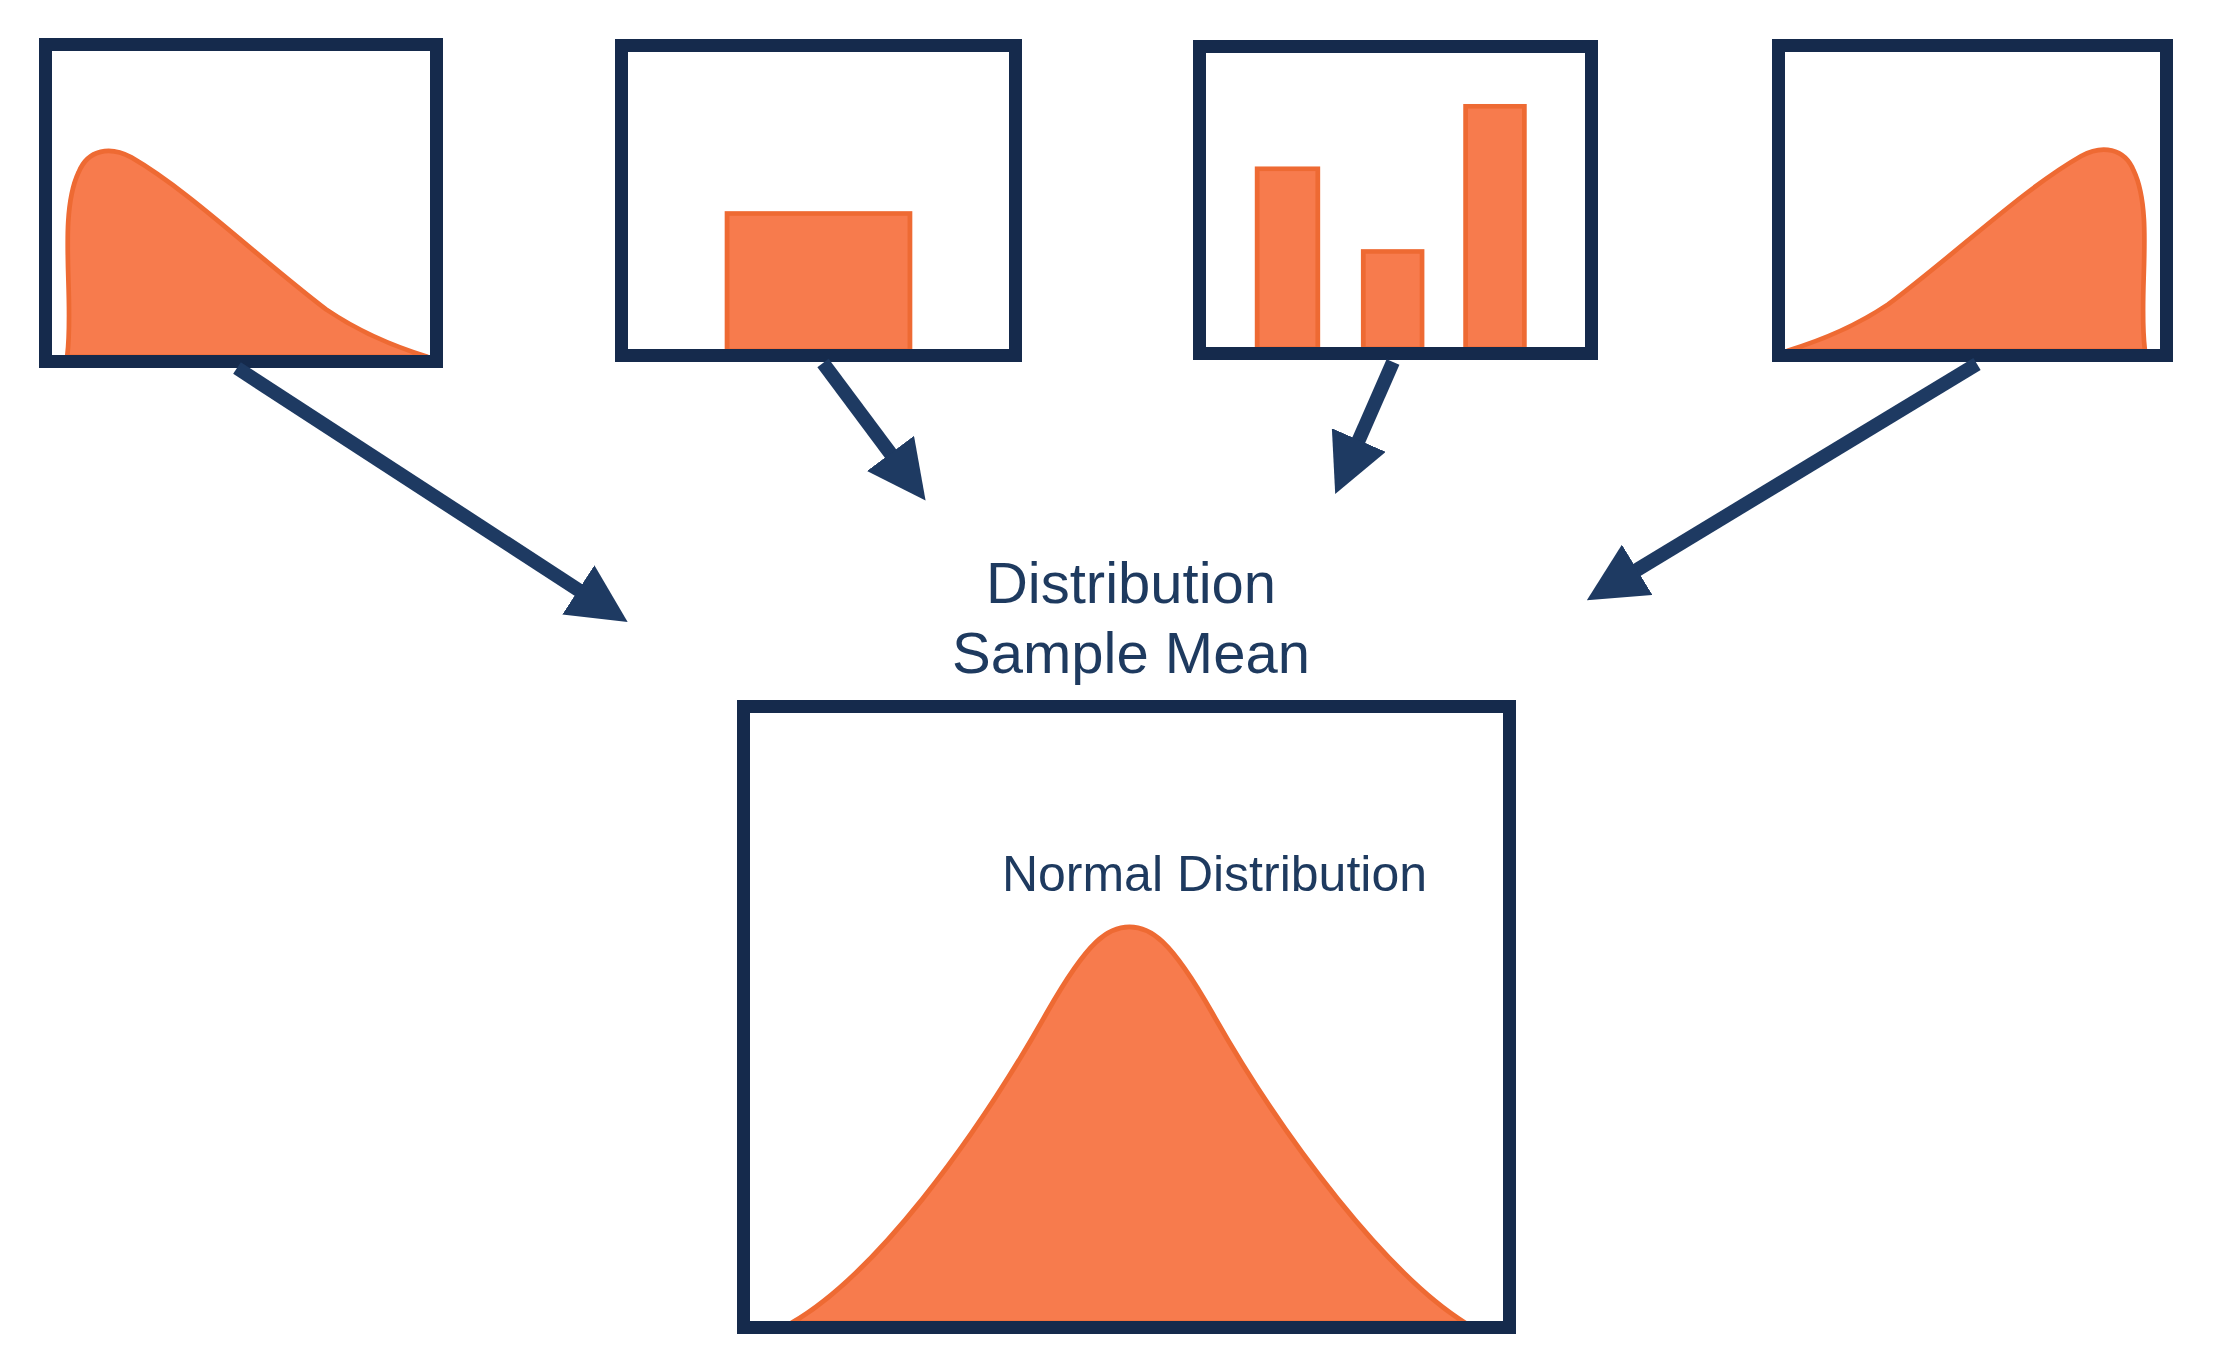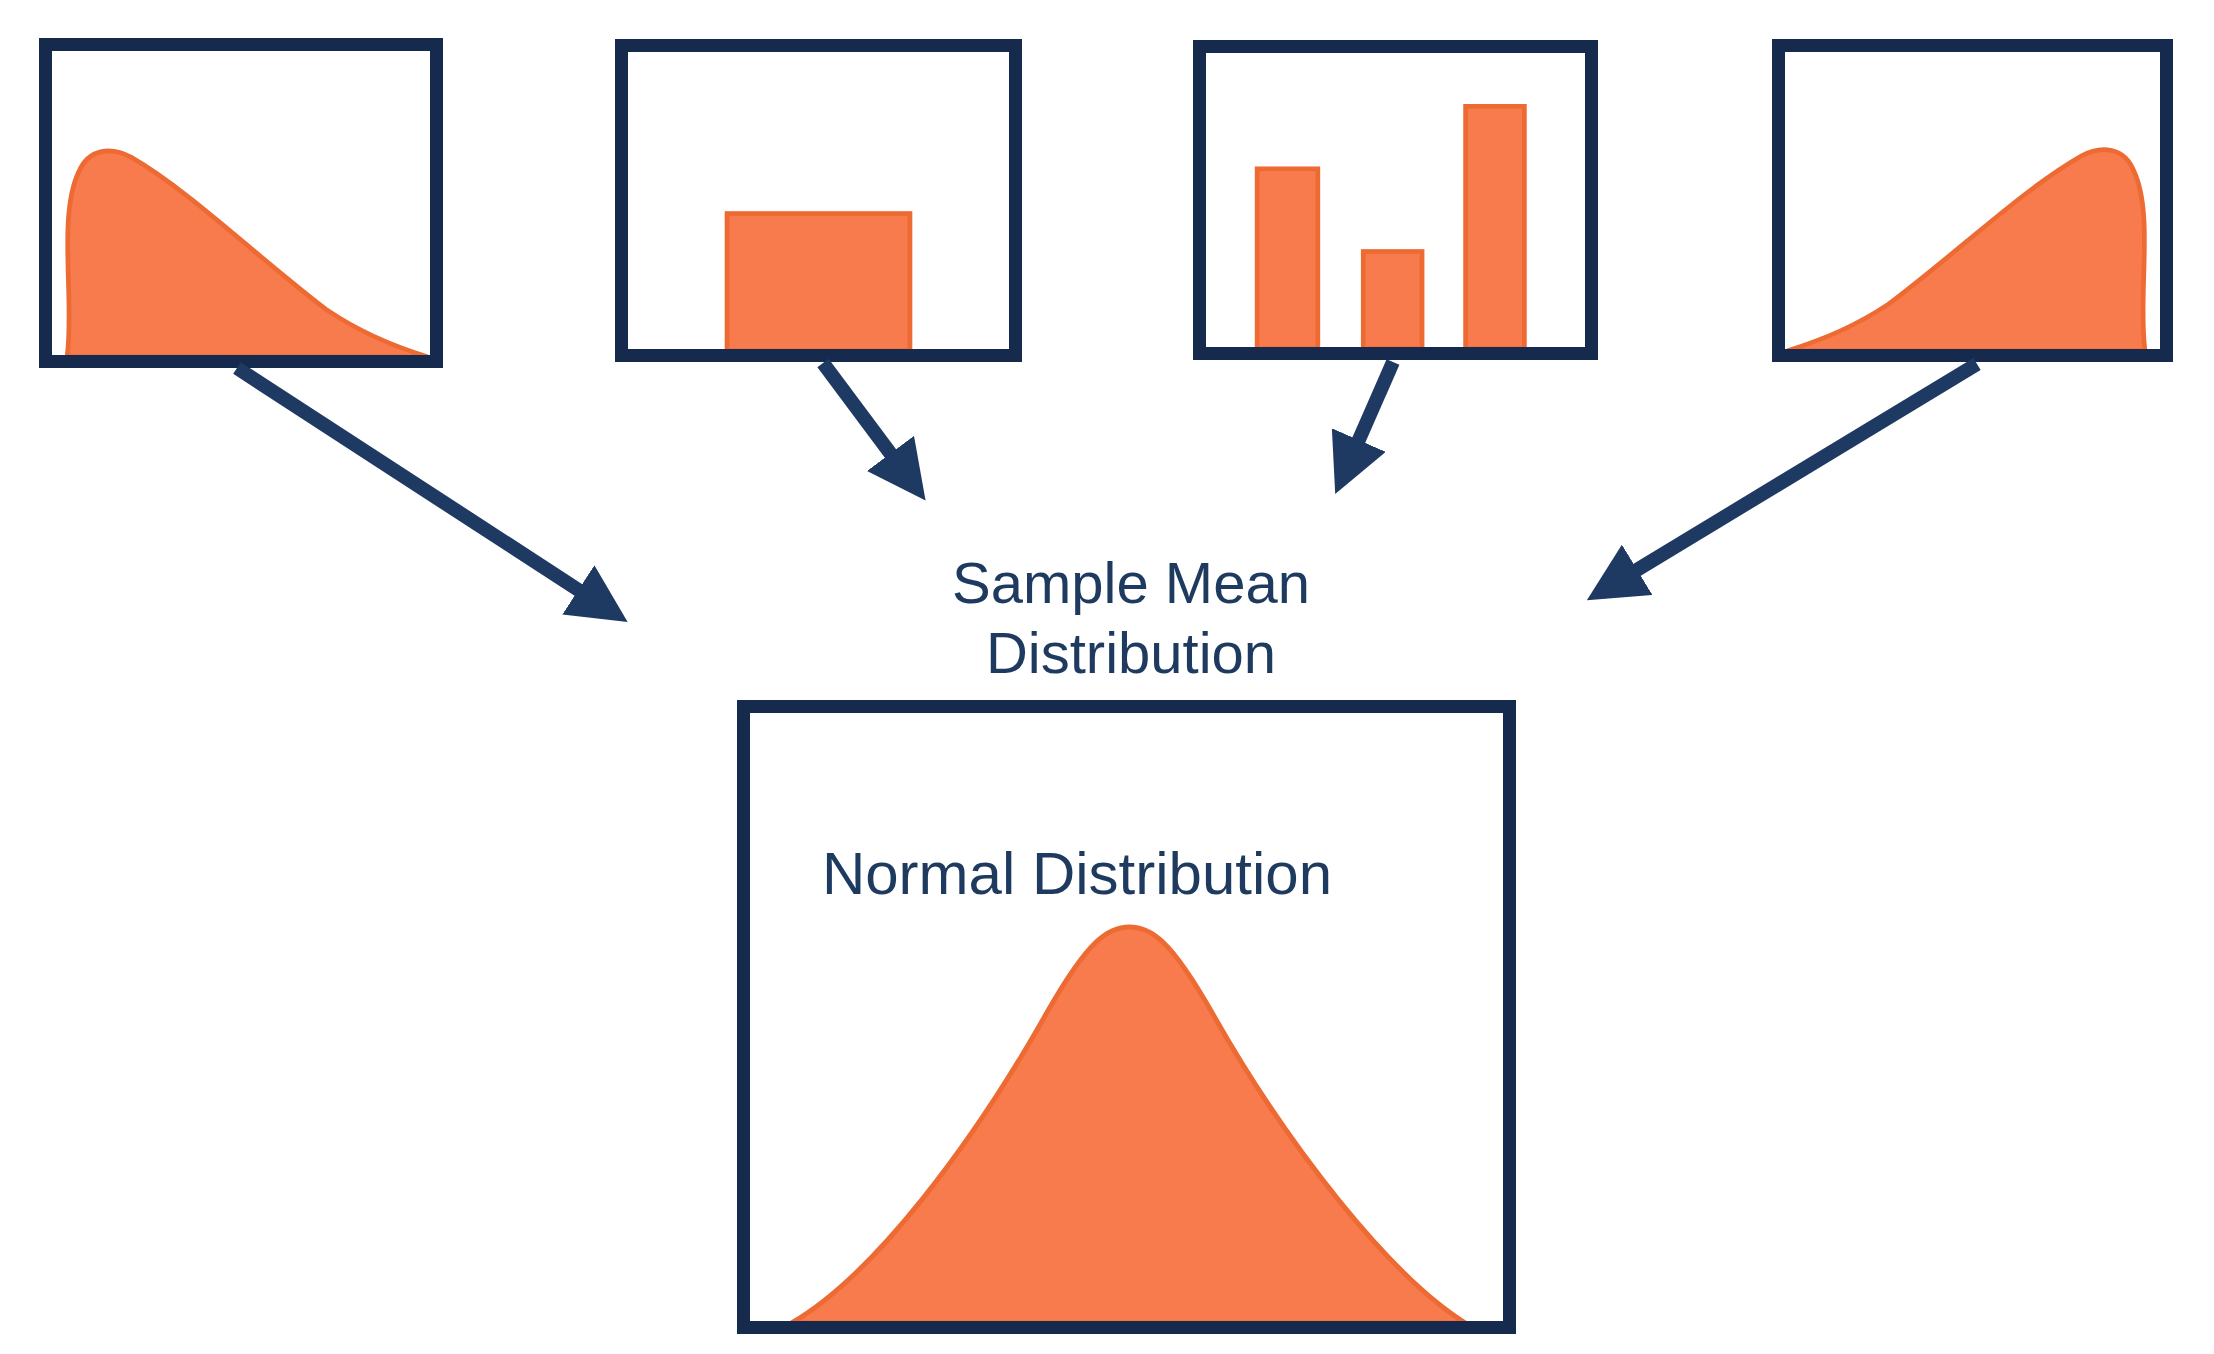--- a/index.html
+++ b/index.html
@@ -61,22 +61,23 @@
     left: 831px;
     top: 548px;
     width: 600px;
     font-size: 58px;
     line-height: 70px;
   }
   #normal-label {
     left: 727px;
     top: 838px;
     width: 700px;
-    font-size: 60px;
+    font-size: 50px;
     line-height: 72px;
+    text-align: right;
   }
 </style>
 </head>
 <body>
 
 <div class="canvas">
 
   <div class="panel" id="panel-1">
     <svg viewBox="0 0 400 320" preserveAspectRatio="none">
       <path class="orange-shape" d="M 16 322
@@ -117,22 +118,22 @@
         <path d="M 0 0 L 10 5 L 0 10 z" fill="#1e3a62"></path>
       </marker>
     </defs>
     <line class="arrow-line" marker-end="url(#ah)" x1="237" y1="368" x2="603" y2="606"></line>
     <line class="arrow-line" marker-end="url(#ah)" x1="823" y1="363" x2="908" y2="477"></line>
     <line class="arrow-line" marker-end="url(#ah)" x1="1393" y1="362" x2="1347" y2="467"></line>
     <line class="arrow-line" marker-end="url(#ah)" x1="1977" y1="364" x2="1612" y2="585"></line>
   </svg>
 
   <div class="label" id="sample-mean-label">
+    <div>Distribution</div>
     <div>Sample Mean</div>
-    <div>Distribution</div>
   </div>
 
   <div class="panel" id="panel-result">
     <svg viewBox="0 0 760 614" preserveAspectRatio="none">
       <path class="orange-shape" d="M 42 616
            C 125 568, 225 435, 300 302
            C 342 228, 362 216, 383 216
            C 404 216, 424 228, 466 302
            C 541 435, 645 568, 722 616 Z"></path>
     </svg>

